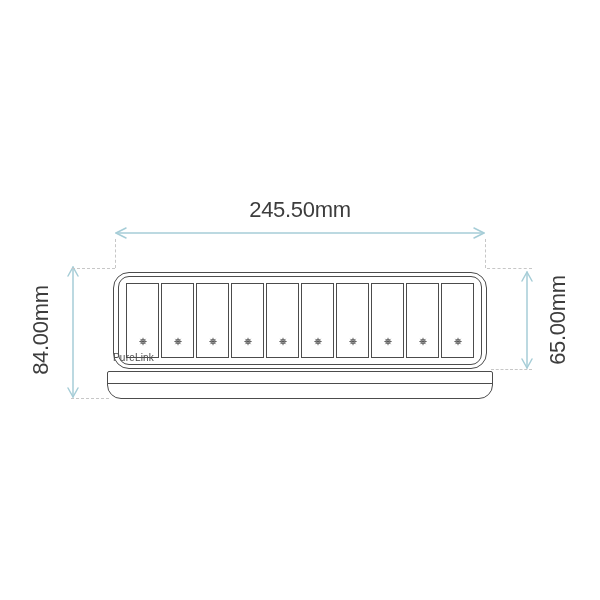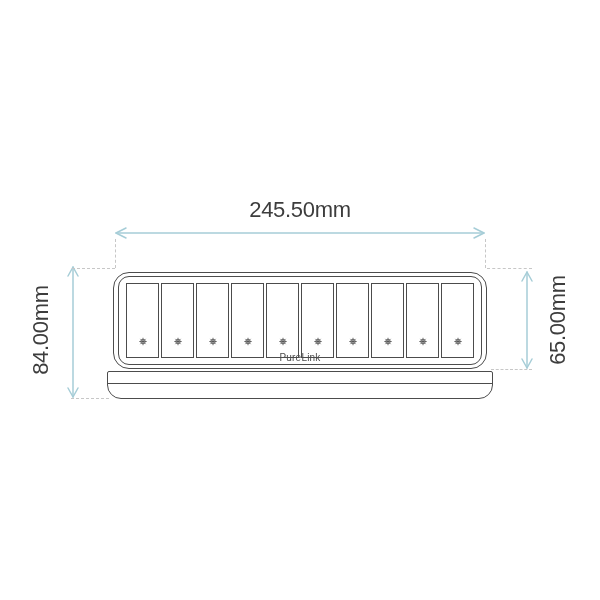--- a/index.html
+++ b/index.html
@@ -48,21 +48,21 @@
     box-sizing:border-box;background:#fff;position:relative;
   }
   .slot .screw{
     position:absolute;bottom:11px;left:50%;transform:translateX(-50%);
     color:var(--outline,#4c4c4c);
   }
   .screw circle{fill:none;stroke:currentColor;stroke-width:1;}
   .screw path{fill:none;stroke:currentColor;stroke-width:1;}
   .brand{
     position:absolute;left:113px;top:352px;width:374px;
-    text-align:center;font-size:10px;color:var(--outline,#4c4c4c);
+    text-align:left;font-size:10px;color:var(--outline,#4c4c4c);
     letter-spacing:0.2px;
   }
   .base{
     position:absolute;left:107px;top:371px;width:386px;height:28px;
     border:1.2px solid var(--outline,#4c4c4c);
     border-radius:2px 2px 14px 14px;box-sizing:border-box;background:#fff;
   }
   .base-divider{
     position:absolute;left:0;right:0;top:11px;height:0;
     border-top:1px solid var(--outline,#4c4c4c);

